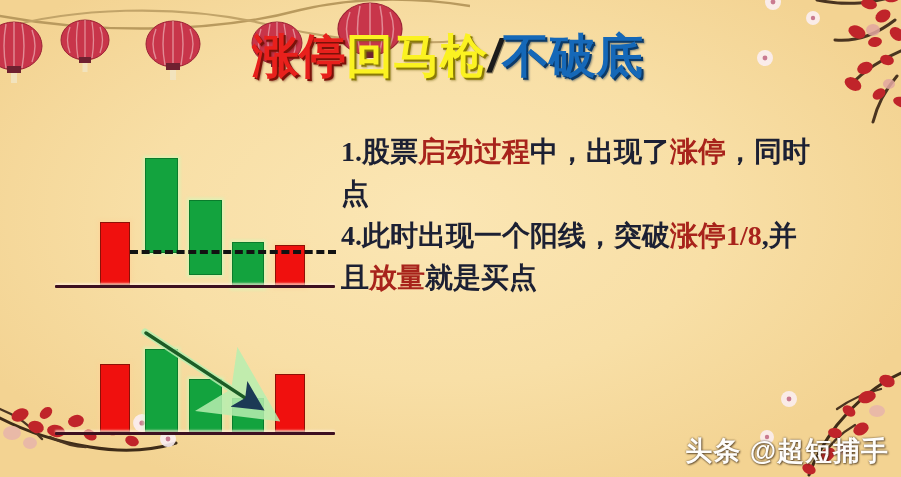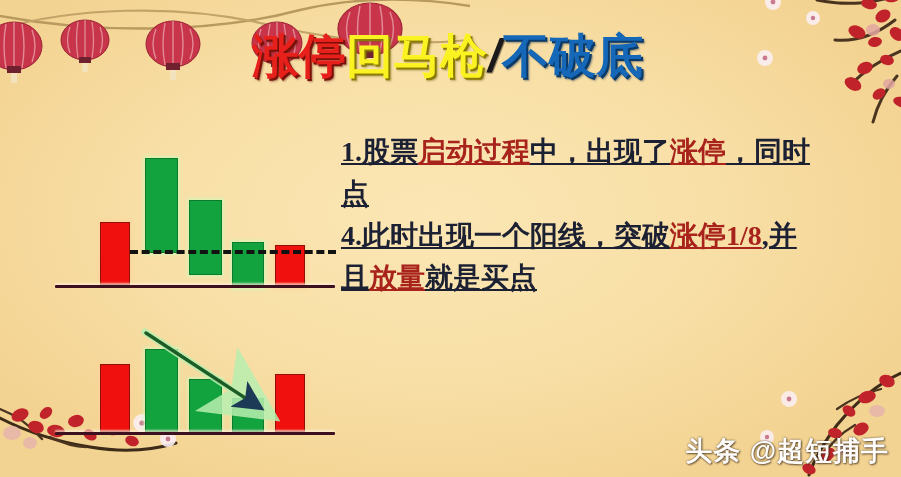--- a/index.html
+++ b/index.html
@@ -35,22 +35,22 @@
   .t-slash{color:#1a1a1a;font-style:italic;text-shadow:1px 1px 0 rgba(0,0,0,.4);padding:0 1px;}
   .t-blue{color:#1568b8;text-shadow:2px 2px 0 #0c3a68,3px 3px 2px rgba(10,40,70,.45);}
   
   #body-text{
     position:absolute;left:341px;top:131px;width:552px;
     font-family:"Liberation Serif","DejaVu Serif",serif;
     font-weight:bold;font-size:28px;line-height:42px;
     color:#1c2033;
   }
   #body-text .ln{white-space:nowrap;}
-  .c-dark{color:#1c2033;text-decoration:underline;}
-  .c-red{color:#a8231b;text-decoration:underline;}
+  .c-dark{color:#1c2033;}
+  .c-red{color:#a8231b;}
   
   .chart{position:absolute;}
   #chart-price{left:46px;top:140px;width:300px;height:155px;}
   #chart-volume{left:46px;top:330px;width:300px;height:115px;}
   .bar{position:absolute;box-sizing:border-box;}
   .bar.red{background:#f0100e;border:1px solid #8d1107;box-shadow:0 0 3px 2px rgba(255,210,150,.55);}
   .bar.green{background:#13a33e;border:1px solid #0a7c2c;box-shadow:0 0 3px 2px rgba(200,255,190,.55);}
   .baseline{position:absolute;height:3px;background:#3d1020;border-radius:1px;
             box-shadow:0 -2px 2px rgba(255,240,220,.7);}
   .dashline{position:absolute;height:0;border-top:4px dashed #121212;}

